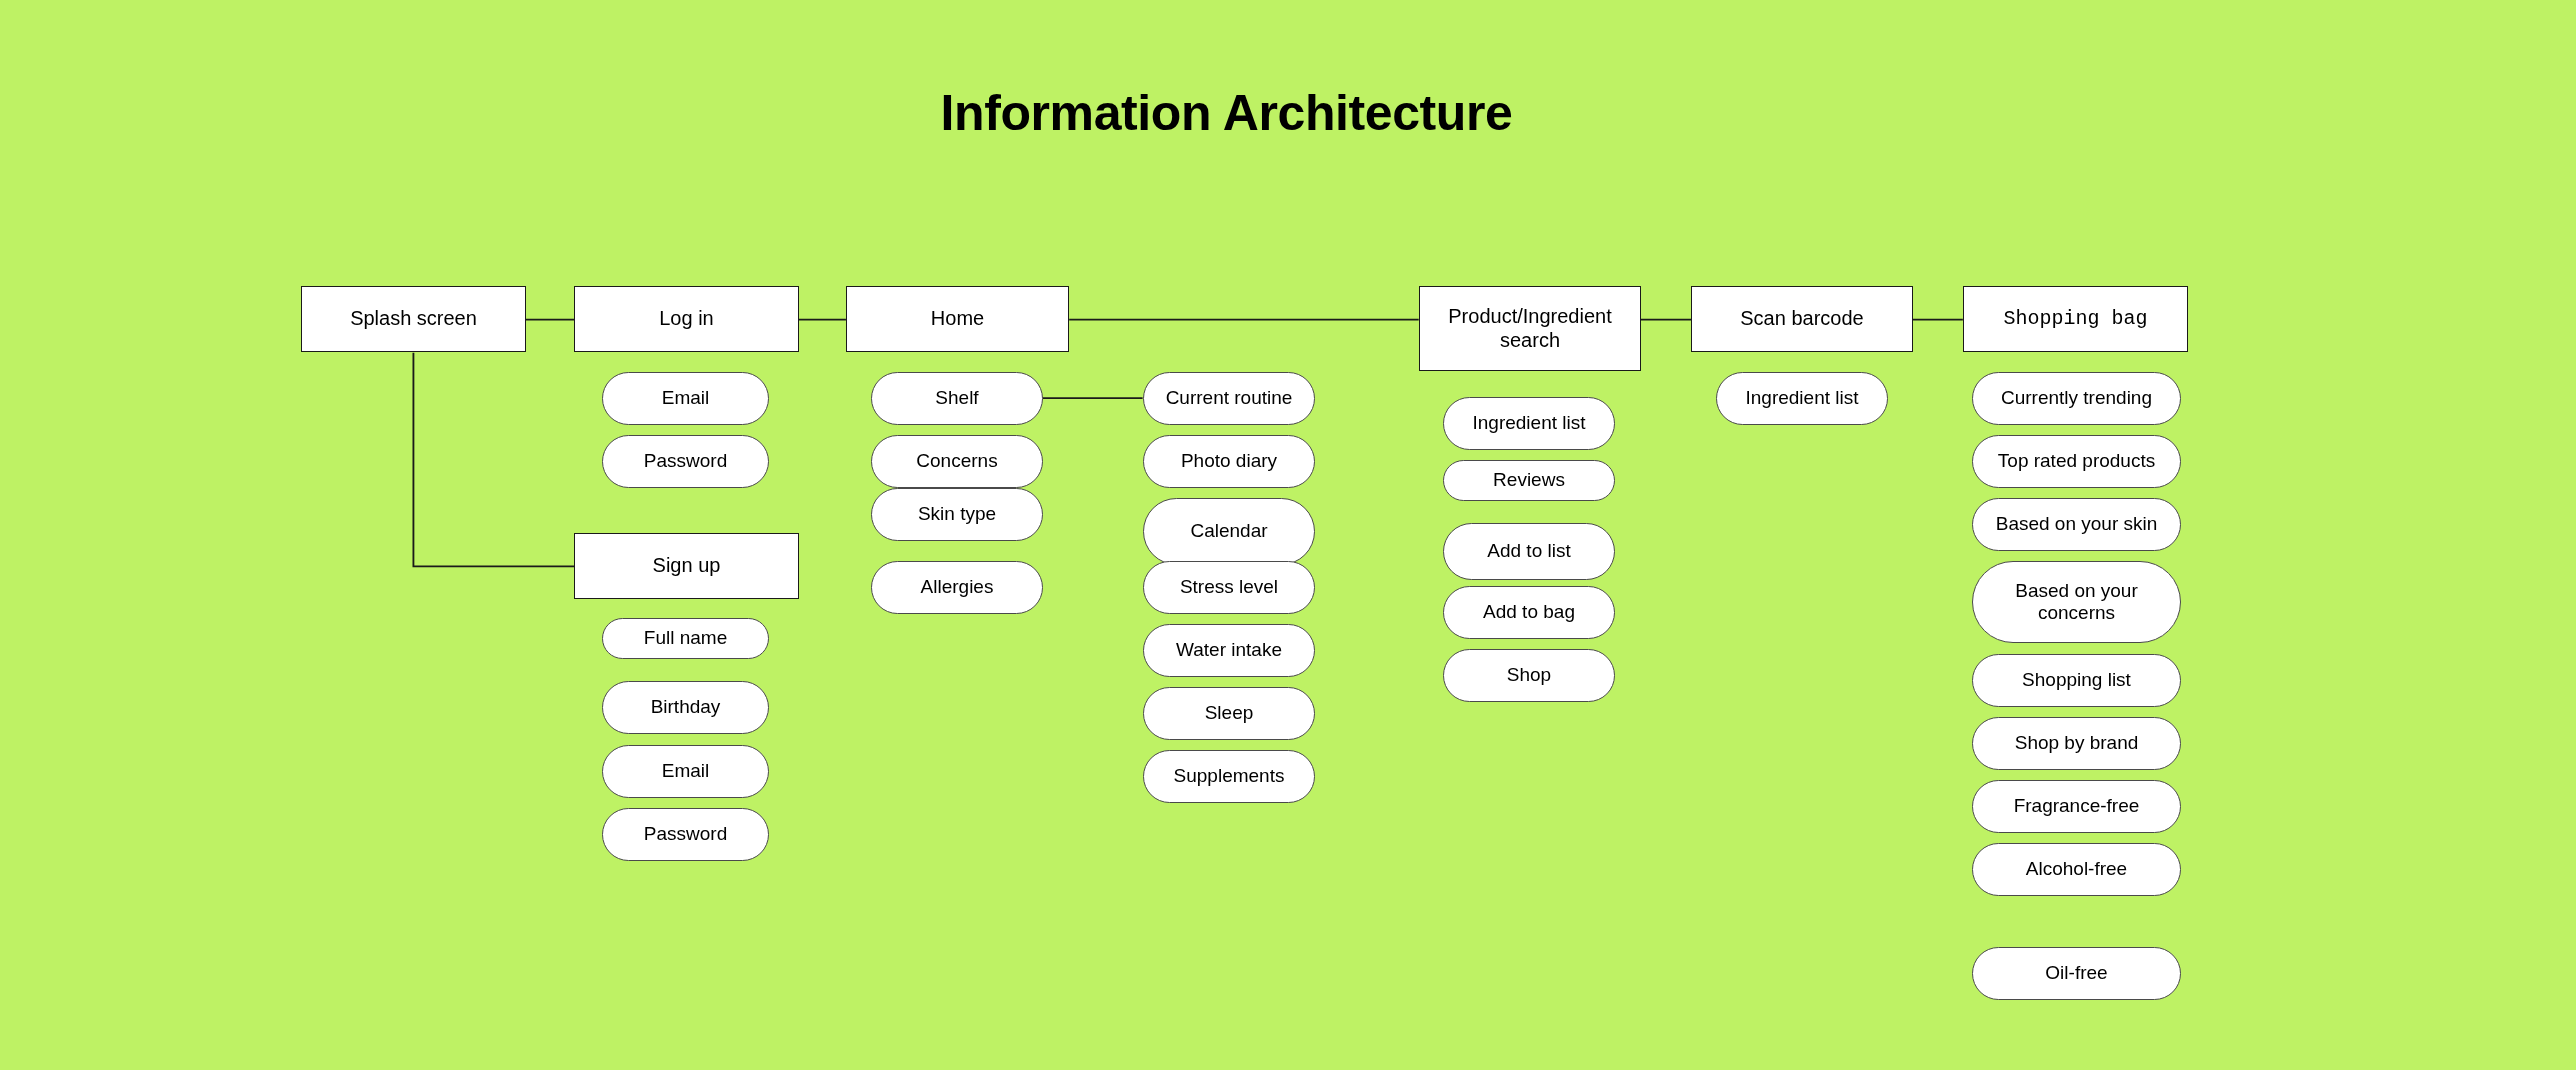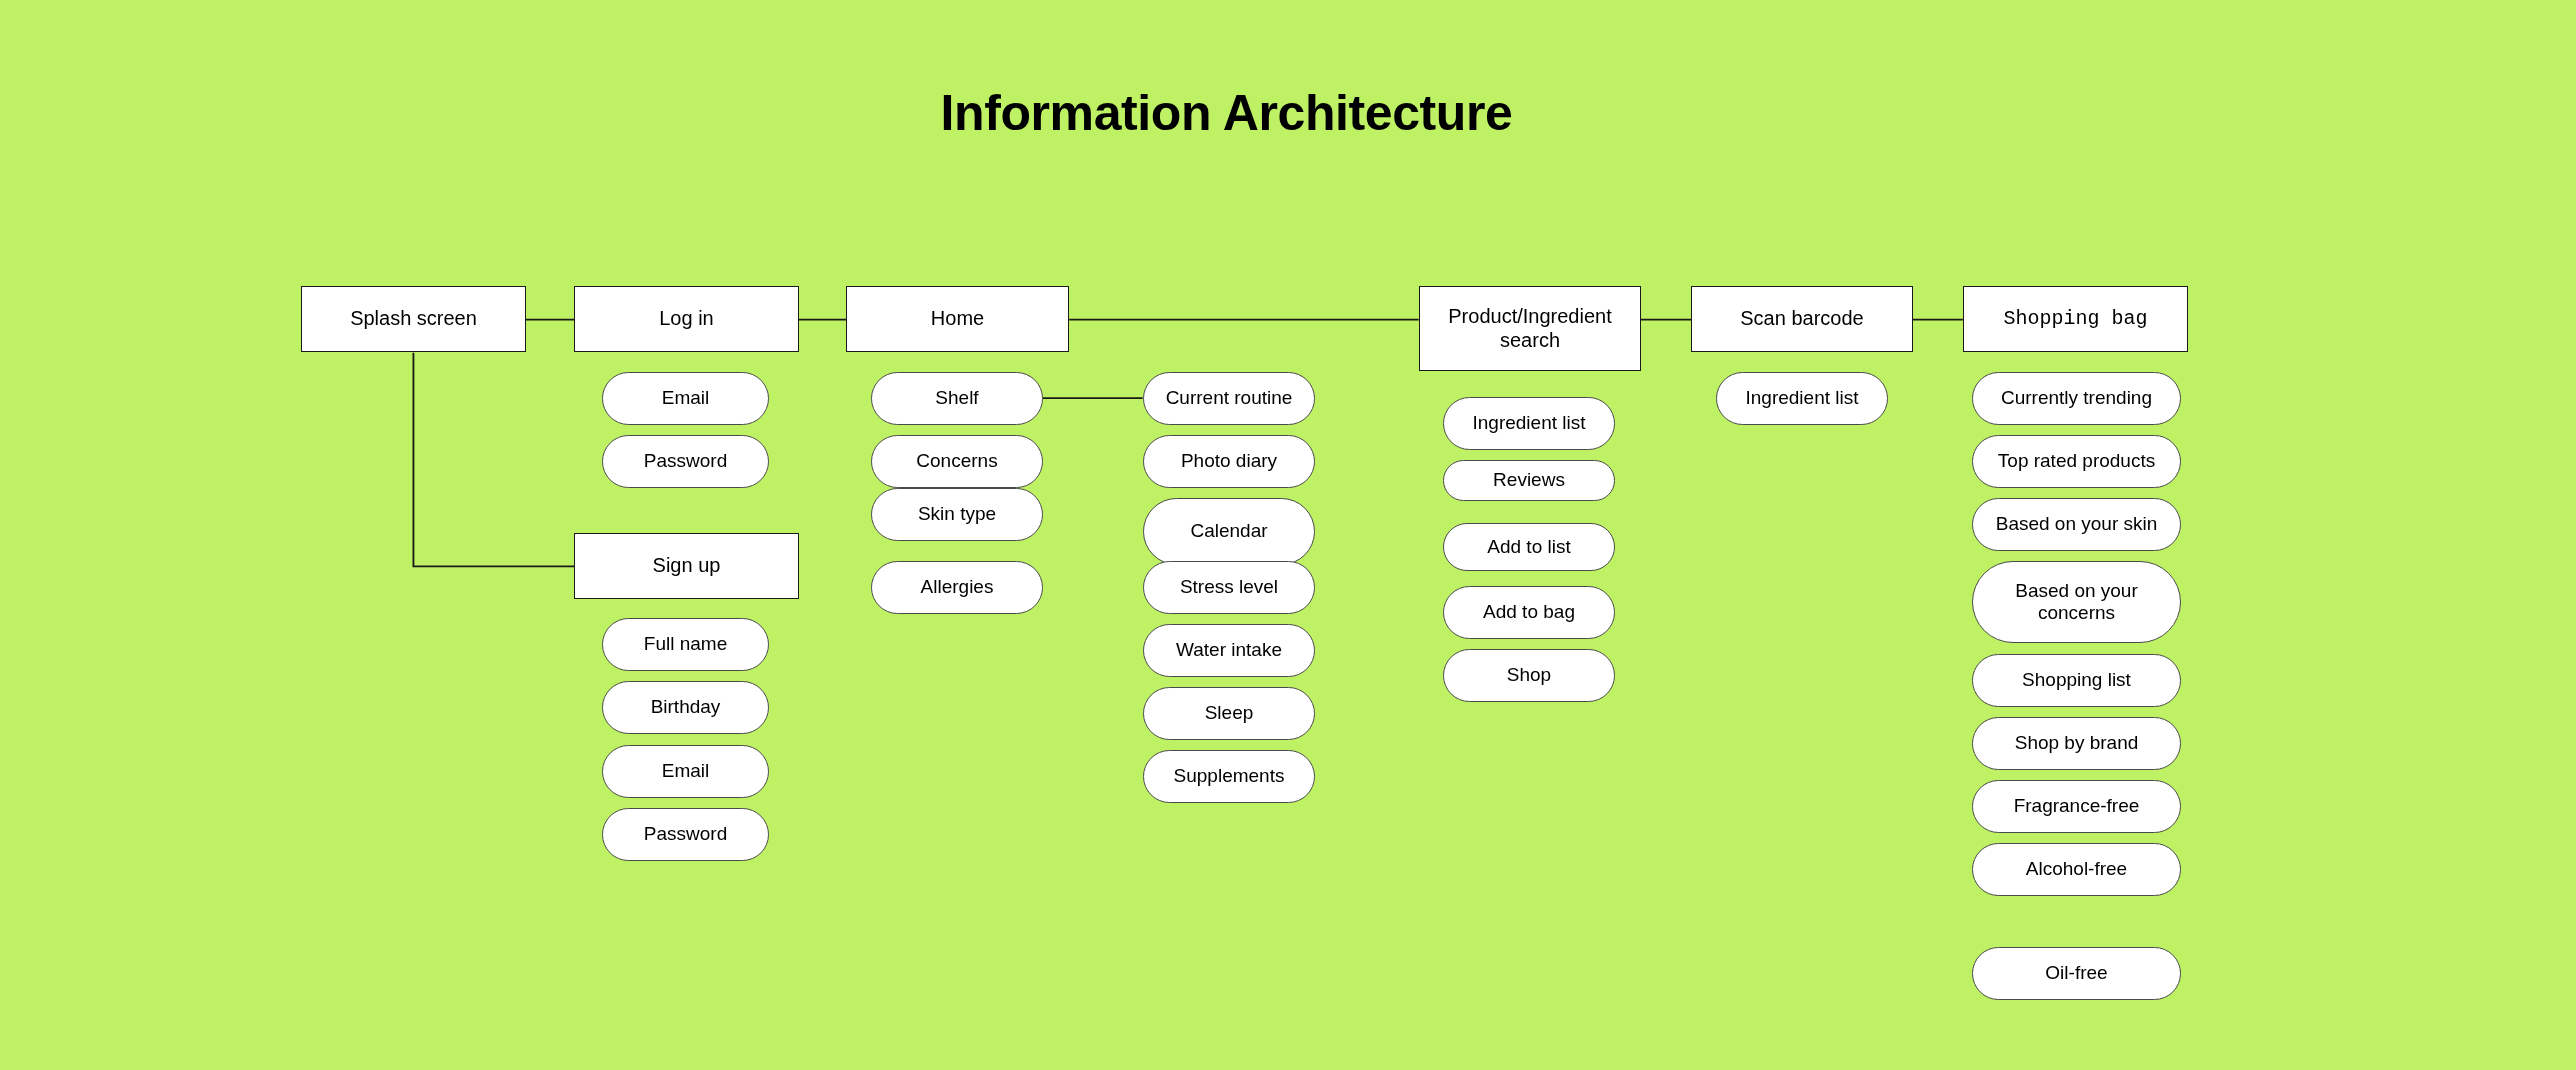--- a/index.html
+++ b/index.html
@@ -93,21 +93,21 @@
       </div>
       <div class="node screen" style="left: 574px; top: 533px; width: 225px; height: 66px;">
         <span class="node-label">Sign up</span>
       </div>
       <div class="node pill" style="left: 602px; top: 372px; width: 167px; height: 53px;">
         <span class="node-label">Email</span>
       </div>
       <div class="node pill" style="left: 602px; top: 435px; width: 167px; height: 53px;">
         <span class="node-label">Password</span>
       </div>
-      <div class="node pill" style="left: 602px; top: 618px; width: 167px; height: 53px;">
+      <div class="node pill" style="left: 602px; top: 618px; width: 167px; height: 41px;">
         <span class="node-label">Full name</span>
       </div>
       <div class="node pill" style="left: 602px; top: 681px; width: 167px; height: 53px;">
         <span class="node-label">Birthday</span>
       </div>
       <div class="node pill" style="left: 602px; top: 745px; width: 167px; height: 53px;">
         <span class="node-label">Email</span>
       </div>
       <div class="node pill" style="left: 602px; top: 808px; width: 167px; height: 53px;">
         <span class="node-label">Password</span>
@@ -151,21 +151,21 @@
       <div class="node screen" style="left: 1419px; top: 286px; width: 222px; height: 85px;">
         <span class="node-label">Product/Ingredient
 search</span>
       </div>
       <div class="node pill" style="left: 1443px; top: 397px; width: 172px; height: 53px;">
         <span class="node-label">Ingredient list</span>
       </div>
       <div class="node pill" style="left: 1443px; top: 460px; width: 172px; height: 41px; text-align: center;">
         <span class="node-label">Reviews</span>
       </div>
-      <div class="node pill" style="left: 1443px; top: 523px; width: 172px; height: 48px; justify-content: center;">
+      <div class="node pill" style="left: 1443px; top: 523px; width: 172px; height: 57px; justify-content: center;">
         <span class="node-label">Add to list</span>
       </div>
       <div class="node pill" style="left: 1443px; top: 586px; width: 172px; height: 53px;">
         <span class="node-label">Add to bag</span>
       </div>
       <div class="node pill" style="left: 1443px; top: 649px; width: 172px; height: 53px;">
         <span class="node-label">Shop</span>
       </div>
       <div class="node screen" style="left: 1691px; top: 286px; width: 222px; height: 66px;">
         <span class="node-label">Scan barcode</span>

